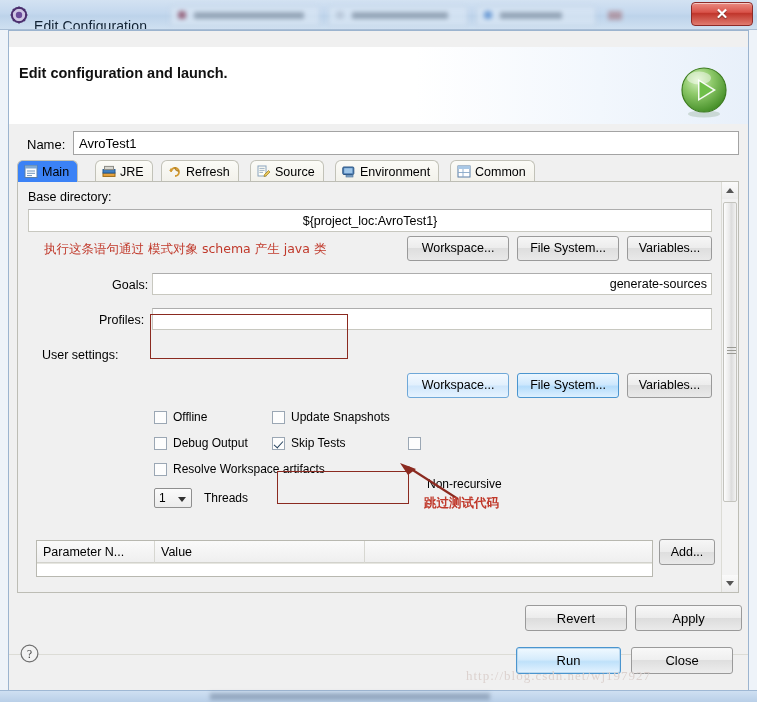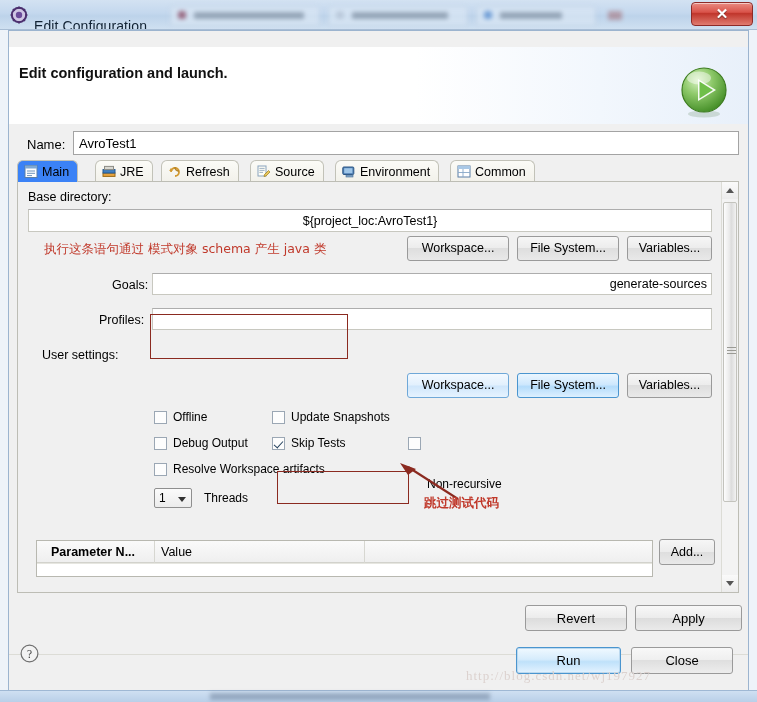--- a/index.html
+++ b/index.html
@@ -549,21 +549,21 @@
         <div class="cblabel" style="left:186px;top:309px;">Threads</div>
 
         <svg style="position:absolute;left:378px;top:281px;width:72px;height:40px;overflow:visible;" viewBox="0 0 72 40">
           <line x1="62" y1="36" x2="12" y2="4" stroke="#8b2a20" stroke-width="2.2"></line>
           <polygon points="4,0 20,6 12,12" fill="#8b2a20"></polygon>
         </svg>
         <div class="ann-text" style="left:406px;top:313px;font-weight:bold;">跳过测试代码</div>
 
         <div id="paramtable">
           <div class="hdr">
-            <div class="hcell" style="left:14px;font-weight:bold;">Parameter N...</div>
+            <div class="hcell" style="left:6px;">Parameter N...</div>
             <div class="vsplit" style="left:117px;"></div>
             <div class="hcell" style="left:124px;">Value</div>
             <div class="vsplit" style="left:327px;"></div>
           </div>
           <div class="rowline"></div>
         </div>
 
         <div class="btn" style="left:641px;top:357px;width:56px;height:26px;">
           <span>Add...</span>
         </div>

